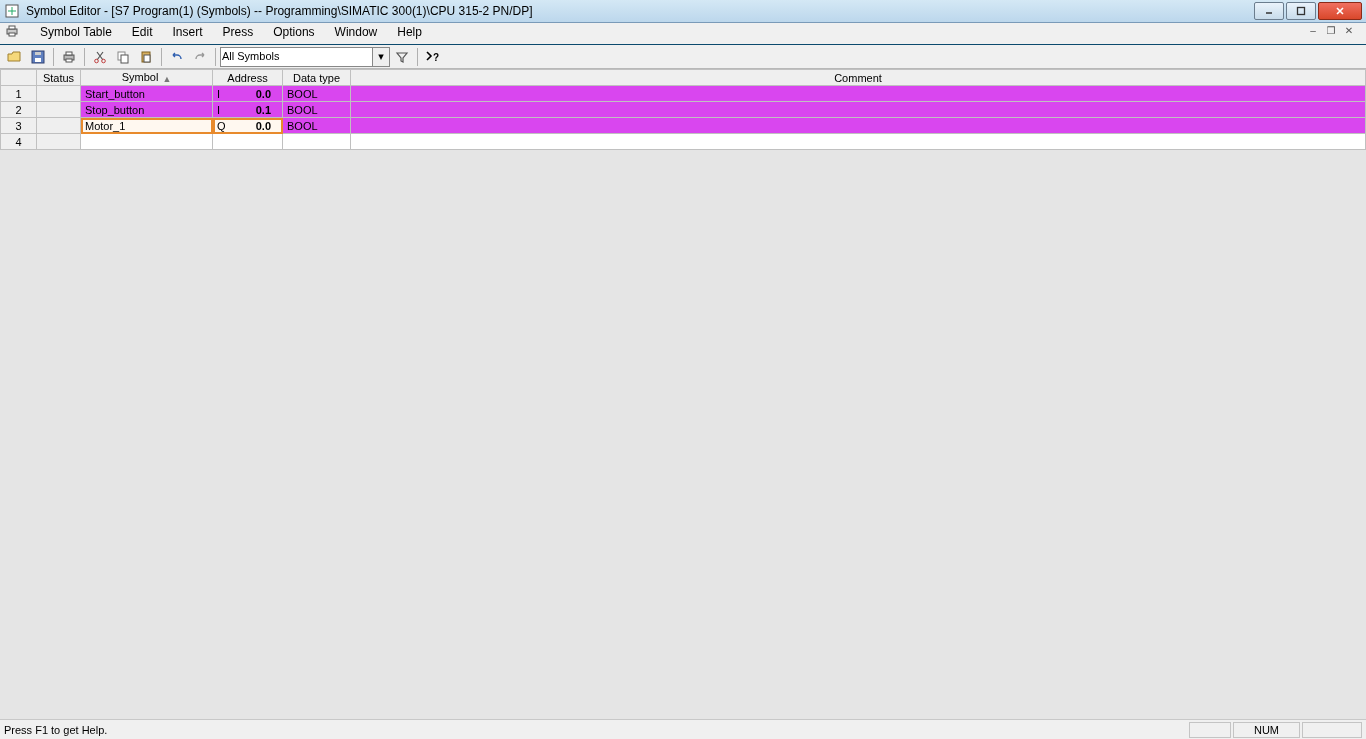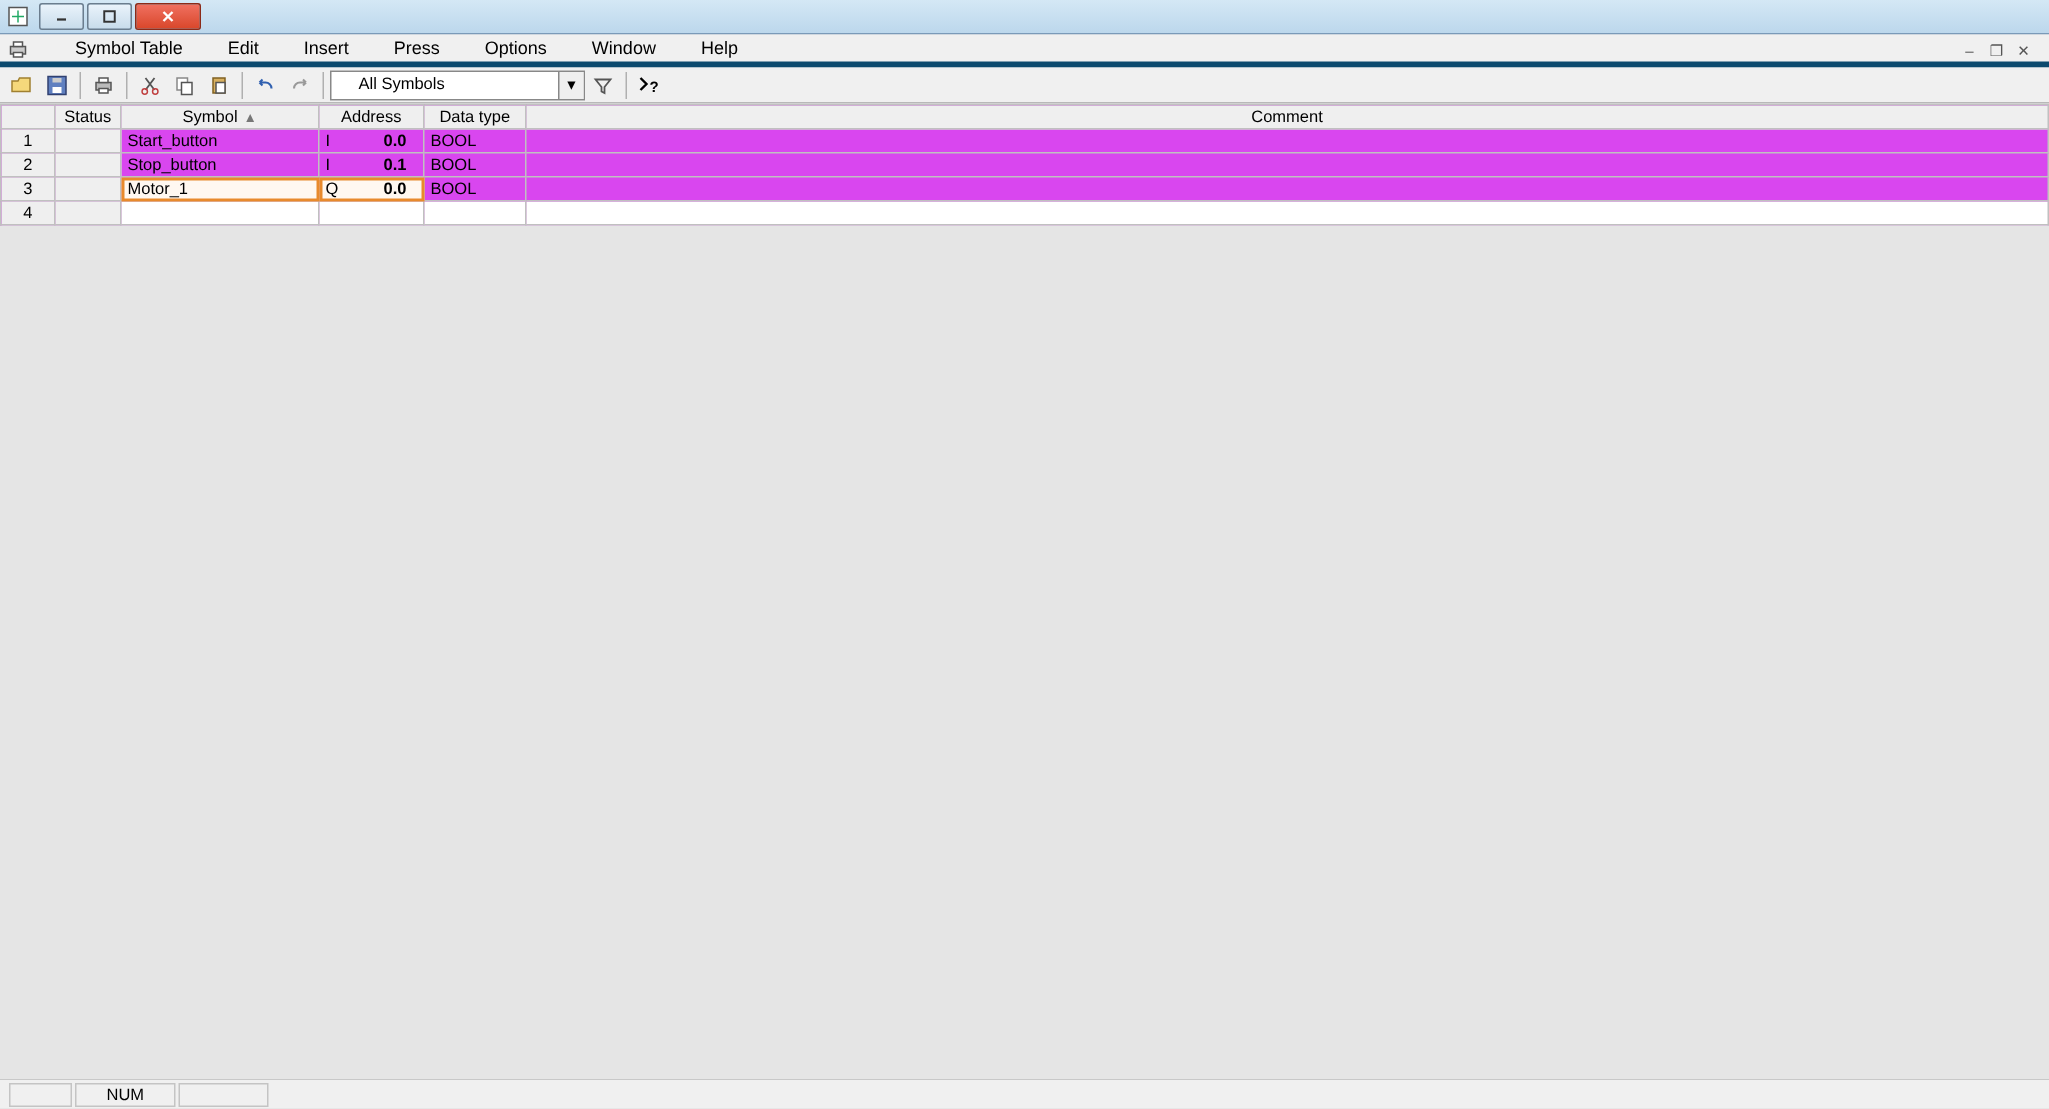--- a/index.html
+++ b/index.html
@@ -37,24 +37,24 @@
     background: linear-gradient(to bottom, #f07060, #d9472b);
     color: #fff;
     border-color: #8b2a18;
     width: 44px;
   }
   
   .menubar {
     background: #f0f0f0;
     height: 22px;
     display: flex;
-    align-items: flex-end;
+    align-items: flex-start;
     padding: 0 4px;
-    border-bottom: 4px solid #0c4a6e;
-    gap: 14px;
+    border-bottom: 1px solid #0c4a6e;
+    gap: 4px;
   }
   .menu-item { padding: 2px 8px; cursor: pointer; }
   .menubar-icon { width: 16px; height: 16px; margin-right: 8px; display:flex;align-items:center;justify-content:center;}
   .mdi-controls { margin-left: auto; display: flex; gap: 4px; padding-right: 6px;}
   .mdi-btn { width: 14px; height: 14px; cursor: pointer; display:flex;align-items:center;justify-content:center; font-size:10px; color:#555;}
   
   .toolbar {
     background: #f0f0f0;
     height: 24px;
     display: flex;
@@ -72,21 +72,21 @@
   .tool-sep { width: 1px; height: 18px; background: #b0b0b0; margin: 0 3px; }
   .tool-dropdown {
     position: relative;
     display: inline-block;
     border: 1px solid #888;
     background:#fff;
     height: 20px;
     width: 170px;
     font-size: 11px;
   }
-  .tool-dropdown span.dd-label { position:absolute; left:18px; top:2px; }
+  .tool-dropdown span.dd-label { position:absolute; left:1px; top:2px; }
   .tool-dropdown .dd-arrow{ position:absolute; right:0; top:0; width:17px; height:18px; border-left:1px solid #888; background:#efefef; display:flex;align-items:center;justify-content:center;}
   
   .grid-area {
     flex: 1;
     background: #e5e5e5;
     overflow: auto;
   }
   table.symbol-grid {
     border-collapse: collapse;
     width: 100%;
@@ -147,20 +147,21 @@
 </head>
 <body>
 
 <div class="titlebar">
   <span class="titlebar-icon">
     <svg width="14" height="14" viewBox="0 0 14 14">
         <rect x="1" y="1" width="12" height="12" fill="#fff" stroke="#555"></rect>
         <path d="M3 7h8M7 3v8" stroke="#2a6"></path>
       </svg>
   </span>
+  <span class="titlebar-text">Symbol Editor - [S7 Program(1) (Symbols) -- Programming\SIMATIC 300(1)\CPU 315-2 PN/DP]</span>
   <div class="window-controls">
     <div class="win-btn">
         <svg width="10" height="10">
           <line x1="2" y1="7" x2="8" y2="7" stroke="#333" stroke-width="1.5"></line>
         </svg>
       </div>
     <div class="win-btn">
         <svg width="10" height="10">
           <rect x="1.5" y="1.5" width="7" height="7" fill="none" stroke="#333" stroke-width="1.3"></rect>
         </svg>
@@ -310,16 +311,17 @@
           <td class="address-col"><span class="addr-l"></span><span class="addr-r"></span></td>
           <td class="datatype-col"></td>
           <td></td>
         </tr>
       </tbody>
   </table>
   <div class="empty-filler"></div>
 </div>
 
 <div class="statusbar">
+  <span class="status-text">Press F1 to get Help.</span>
   <span class="status-cell empty"></span>
   <span class="status-cell">NUM</span>
   <span class="status-cell wide"></span>
 </div>
 
 </body></html>

